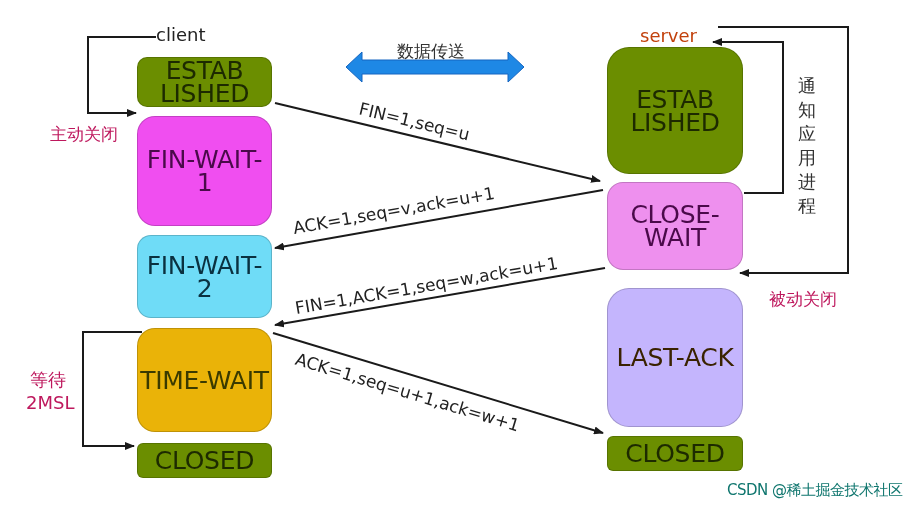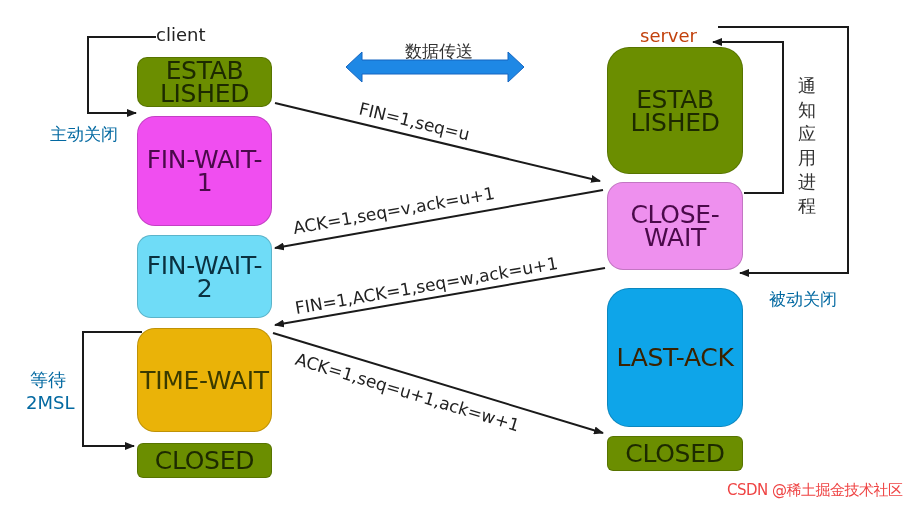--- a/index.html
+++ b/index.html
@@ -1,25 +1,25 @@
 <!DOCTYPE html>
 <html><head>
   <meta charset="utf-8">
   <style>
     html, body { margin: 0; padding: 0; background: #ffffff; }
     body { width: 915px; height: 509px; position: relative; overflow: hidden;
            font-family: "DejaVu Sans", "Liberation Sans", sans-serif; }
     .box { position: absolute; box-sizing: border-box; display: flex; align-items: center;
            justify-content: center; text-align: center; border: 1px solid rgba(0,0,0,0.18);
            font-size: 25px; line-height: 23px; white-space: pre-line; letter-spacing: -0.3px; }
-    .lbl { position: absolute; font-size: 17px; color: #0369a1; white-space: nowrap; }
+    .lbl { position: absolute; font-size: 17px; color: #be185d; white-space: nowrap; }
     .msg { position: absolute; font-size: 17px; color: #222; white-space: nowrap; transform-origin: left bottom; }
     svg.lines { position: absolute; left: 0; top: 0; }
     .vert { position: absolute; font-size: 18px; color: #333; width: 20px; line-height: 24px; text-align: center; }
-    .wm { position: absolute; font-size: 15px; color: #ef4444; white-space: nowrap; letter-spacing: -0.5px; }
+    .wm { position: absolute; font-size: 15px; color: #0f766e; white-space: nowrap; letter-spacing: -0.5px; }
   </style>
 </head>
 <body>
 
 <svg class="lines" width="915" height="509">
   <defs>
     <marker id="ah" markerWidth="10" markerHeight="8" refX="9" refY="4" orient="auto" markerUnits="userSpaceOnUse">
       <path d="M0,0 L10,4 L0,8 z" fill="#1a1a1a"></path>
     </marker>
   </defs>
@@ -35,41 +35,41 @@
   <line x1="275" y1="103" x2="600" y2="181" stroke="#1a1a1a" stroke-width="2" marker-end="url(#ah)"></line>
   <line x1="603" y1="190" x2="275" y2="248" stroke="#1a1a1a" stroke-width="2" marker-end="url(#ah)"></line>
   <line x1="605" y1="268" x2="275" y2="325" stroke="#1a1a1a" stroke-width="2" marker-end="url(#ah)"></line>
   <line x1="273" y1="333" x2="603" y2="433" stroke="#1a1a1a" stroke-width="2" marker-end="url(#ah)"></line>
 
   <path d="M346,67 L362,52 L362,60 L508,60 L508,52 L524,67 L508,82 L508,74 L362,74 L362,82 z" fill="#1e88e5" stroke="#1565c0" stroke-width="1"></path>
 </svg>
 
 <div class="lbl" style="left:156px; top:24px; font-size:18px; color:#222;">client</div>
 <div class="lbl" style="left:640px; top:18px; font-size:18px; color:#c2410c;margin-top:7px;">server</div>
-<div class="lbl" style="left:397px; top:40px; font-size:17px; color:#333;margin-left:8px;">数据传送</div>
+<div class="lbl" style="left:397px; top:40px; font-size:17px; color:#333;">数据传送</div>
 <div class="lbl" style="left:50px; top:123px;">主动关闭</div>
 <div class="lbl" style="left:769px; top:288px;">被动关闭</div>
 <div class="lbl" style="left:30px; top:368px; font-size:18px;">等待</div>
 <div class="lbl" style="left:26px; top:392px; font-size:18px;">2MSL</div>
 <div class="vert" style="left:797px; top:74px;">通知应用进程</div>
 
 <div class="box" style="left:137px; top:57px; width:135px; height:50px; border-radius:10px; background:#6b8e00; color:#1d2a00;">ESTAB
 LISHED</div>
 <div class="box" style="left:137px; top:116px; width:135px; height:110px; border-radius:18px; background:#f04ef0; color:#4a0a4a;">FIN-WAIT-
 1</div>
 <div class="box" style="left:137px; top:235px; width:135px; height:83px; border-radius:14px; background:#6fdcf7; color:#0a3140;">FIN-WAIT-
 2</div>
 <div class="box" style="left:137px; top:328px; width:135px; height:104px; border-radius:18px; background:#eab308; color:#3a3a00;">TIME-WAIT</div>
 <div class="box" style="left:137px; top:443px; width:135px; height:35px; border-radius:6px; background:#6b8e00; color:#1d2a00;">CLOSED</div>
 
 <div class="box" style="left:607px; top:47px; width:136px; height:127px; border-radius:22px; background:#6b8e00; color:#1d2a00;">ESTAB
 LISHED</div>
 <div class="box" style="left:607px; top:182px; width:136px; height:88px; border-radius:16px; background:#ee90ee; color:#4a0a4a;">CLOSE-
 WAIT</div>
-<div class="box" style="left:607px; top:288px; width:136px; height:139px; border-radius:22px; background:#0ea5e9; color:#3a2200;">LAST-ACK</div>
+<div class="box" style="left:607px; top:288px; width:136px; height:139px; border-radius:22px; background:#c4b5fd; color:#3a2200;">LAST-ACK</div>
 <div class="box" style="left:607px; top:436px; width:136px; height:35px; border-radius:6px; background:#6b8e00; color:#1d2a00;">CLOSED</div>
 
 <div class="msg" style="left:357px; top:98px; transform: rotate(13.5deg);">FIN=1,seq=u</div>
 <div class="msg" style="left:295px; top:218px; transform: rotate(-10deg);">ACK=1,seq=v,ack=u+1</div>
 <div class="msg" style="left:297px; top:298px; transform: rotate(-9.8deg);">FIN=1,ACK=1,seq=w,ack=u+1</div>
 <div class="msg" style="left:293px; top:348px; transform: rotate(16.8deg);">ACK=1,seq=u+1,ack=w+1</div>
 
 <div class="wm" style="left:727px; top:481px;">CSDN @稀土掘金技术社区</div>
 
 </body></html>

